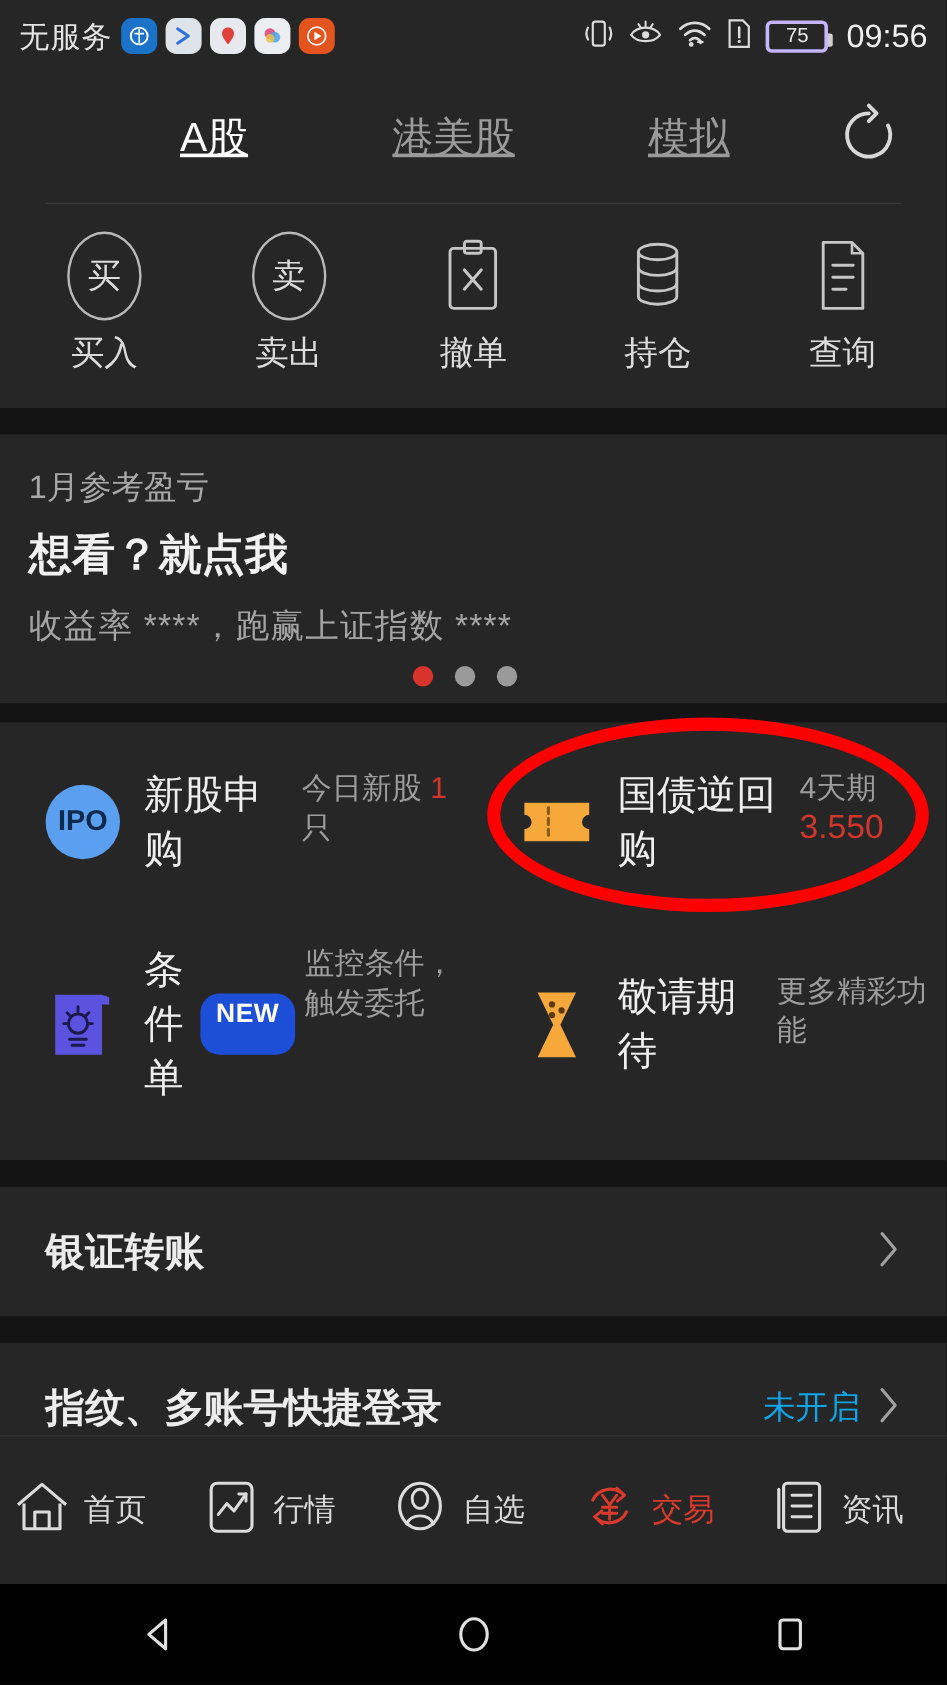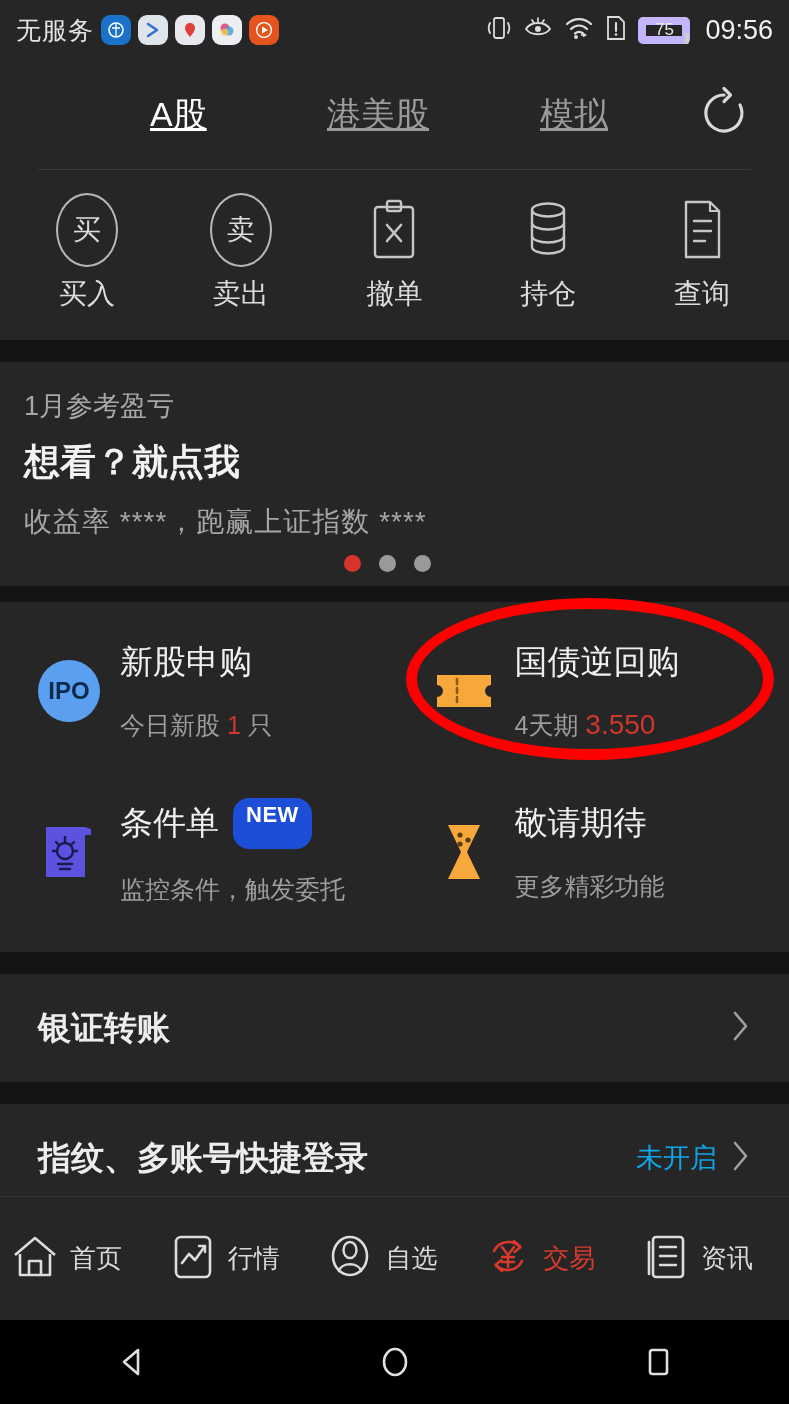--- a/index.html
+++ b/index.html
@@ -16,21 +16,21 @@
     height:60px; background:#262626; display:flex; align-items:center;
     padding:0 16px; color:#e8e8e8;
   }
   .sb-left{display:flex;align-items:center;gap:7px;}
   .sb-carrier{font-size:25px;color:#e4e4e4;letter-spacing:1px;}
   .appicon{width:30px;height:30px;border-radius:9px;display:flex;align-items:center;
            justify-content:center;font-size:15px;color:#fff;font-weight:bold;}
   .sb-right{margin-left:auto;display:flex;align-items:center;gap:11px;}
   .sb-icon{display:block;}
   .battery{
-    width:52px;height:27px;border:8px solid #c4b5fd;border-radius:5px;
+    width:52px;height:27px;border:3px solid #c4b5fd;border-radius:5px;
     display:flex;align-items:center;justify-content:center;position:relative;
   }
   .battery::after{content:"";position:absolute;right:-7px;top:8px;width:4px;height:11px;
     background:#cfcfcf;border-radius:0 2px 2px 0;}
   .battery span{font-size:17px;color:#e8e8e8;letter-spacing:0px;}
   .sb-time{font-size:27px;color:#f0f0f0;margin-left:4px;}
 
   
   .tabbar{
     height:110px;background:#262626;display:flex;align-items:center;
@@ -71,21 +71,21 @@
   .pnl-desc{font-size:28px;color:#a5a5a5;margin-top:16px;letter-spacing:1px;}
   .dots{display:flex;gap:18px;justify-content:center;margin-top:14px;padding-bottom:6px;}
   .dot{width:17px;height:17px;border-radius:50%;background:#9a9a9a;}
   .dot.on{background:#d9342b;}
 
   
   .features{background:#262626;padding:10px 0 18px 0;}
   .frow{display:flex;}
   .fcell{flex:1;display:flex;align-items:center;gap:20px;padding:28px 0 28px 38px;}
   .ficon{width:62px;height:62px;flex:0 0 62px;display:flex;align-items:center;justify-content:center;}
-  .ftexts{display:flex;flex-direction:column;gap:24px;}
+  .ftexts{display:flex;flex-direction:row;gap:8px;}
   .ftitle-row{display:flex;align-items:center;gap:14px;}
   .ftitle{font-size:33px;color:#efefef;}
   .fsub{font-size:25px;color:#9d9d9d;}
   .fsub .hl{color:#d0362b;}
   .fsub .rate{color:#d0362b;font-size:28px;}
   .badge-new{
     background:#1d4ed8;color:#fff;font-size:22px;font-weight:bold;
     border-radius:16px;padding:4px 13px 21px 13px;letter-spacing:0.5px;
   }
   .ipo-circle{

